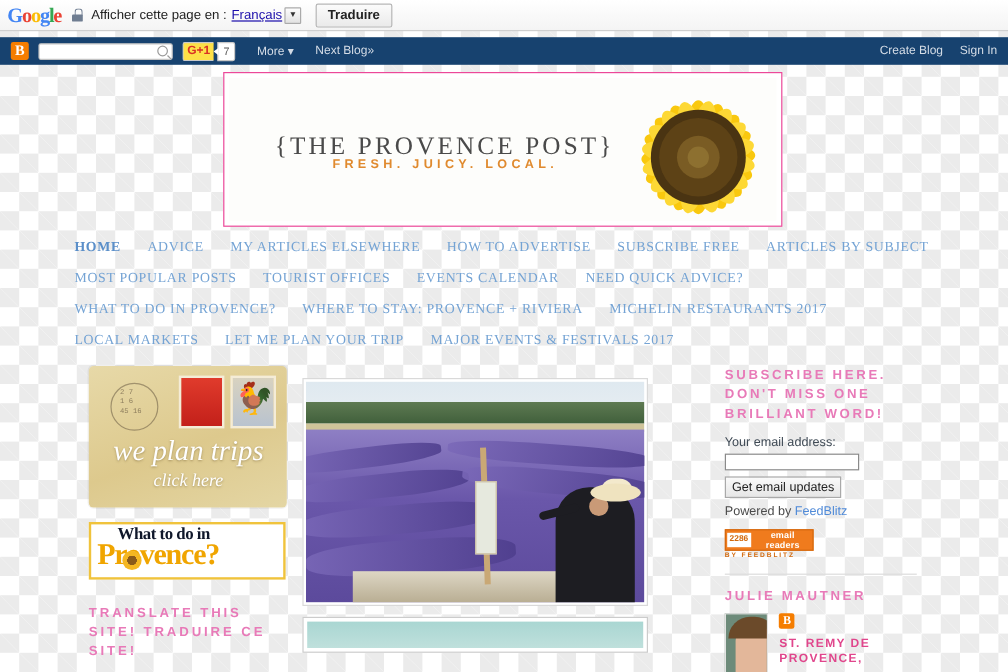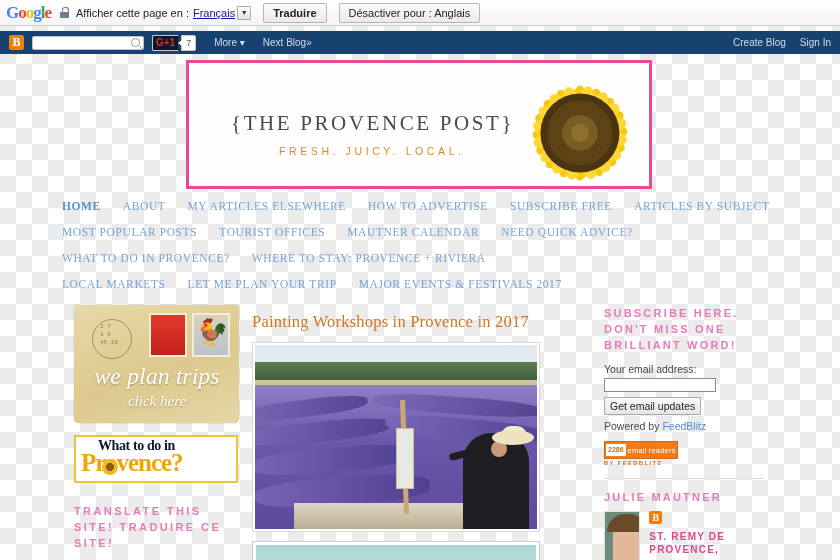--- a/index.html
+++ b/index.html
@@ -64,53 +64,53 @@
     margin-left:8px;width:112px;height:14px;background:#fff;border:1px solid #c3c3c3;border-radius:2px;
     display:flex;align-items:center;padding:0 3px;box-sizing:border-box;
   }
   .b-search input{border:none;outline:none;width:100%;font-size:9px;background:transparent;}
   .b-search .mag{width:7px;height:7px;border:1.2px solid #9a9a9a;border-radius:50%;position:relative;flex:none;}
   .b-search .mag:after{content:"";position:absolute;right:-3px;bottom:-2px;width:3.5px;height:1.2px;background:#9a9a9a;transform:rotate(45deg);}
   .gplus{
     margin-left:8px;display:flex;align-items:center;
   }
   .gplus .g1{
-    background:#0f172a;color:#d93025;font-weight:bold;font-size:10px;
+    background:#fde047;color:#d93025;font-weight:bold;font-size:10px;
     padding:1px 3px;border-radius:2px 0 0 2px;line-height:12px;cursor:pointer;
     border:1px solid #c9c9c9;border-right:none;
   }
   .gplus .cnt{
     background:#fff;color:#555;font-size:9px;padding:1px 4px;border:1px solid #c9c9c9;
     border-radius:0 2px 2px 0;line-height:12px;margin-left:3px;position:relative;cursor:pointer;
   }
   .gplus .cnt:before{
     content:"";position:absolute;left:-4px;top:4px;width:0;height:0;
     border-top:3px solid transparent;border-bottom:3px solid transparent;border-right:4px solid #fff;
   }
   .bnav-link{color:#d4dce6;font-size:10px;margin-left:18px;cursor:pointer;white-space:nowrap;}
   .bnav-right{margin-left:auto;display:flex;align-items:center;}
   .bnav-right .bnav-link{margin-left:14px;}
 
   
   .banner-wrap{
     position:absolute;left:186px;top:60px;width:466px;height:129px;
-    background:#fff;border:3px solid #ec4899;box-sizing:border-box;padding:4px;
+    background:#fff;border:1px solid #ec4899;box-sizing:border-box;padding:4px;
   }
   .banner{
     width:100%;height:100%;background:#fdfdfb;position:relative;overflow:hidden;
   }
   .banner-title{
     position:absolute;left:38px;top:44px;
     font-family:"Liberation Serif",serif;font-size:21px;letter-spacing:2.6px;
     color:#4a4a4a;white-space:nowrap;
   }
   .banner-sub{
-    position:absolute;left:86px;top:78px;
+    position:absolute;left:86px;top:66px;
     font-family:"Liberation Sans",sans-serif;font-size:10.5px;letter-spacing:3.6px;
-    color:#e08a2e;font-weight:normal;white-space:nowrap;
+    color:#e08a2e;font-weight:bold;white-space:nowrap;
   }
   .sunflower{position:absolute;right:-18px;top:-12px;width:178px;height:160px;}
 
   
   .navmenu{position:absolute;left:62px;width:686px;}
   .navrow{display:flex;flex-wrap:nowrap;align-items:baseline;height:26px;}
   .navitem{
     font-family:"Liberation Serif",serif;font-size:11.5px;letter-spacing:.6px;
     color:#74a3d4;margin-right:22px;white-space:nowrap;cursor:pointer;
   }
@@ -198,21 +198,21 @@
     margin-top:5px;display:inline-block;font-size:10.5px;color:#222;
     background:linear-gradient(#fafafa,#e6e6e6);border:1px solid #a9a9a9;padding:2px 5px;cursor:pointer;
   }
   .powered{margin-top:5px;font-size:10.5px;color:#4a4a4a;}
   .powered a{color:#4f8ad8;text-decoration:none;}
   .fb-badge{
     margin-top:9px;width:72px;height:16px;background:#f07b1d;border:1px solid #d4690f;
     display:flex;align-items:center;overflow:hidden;
   }
   .fb-count{background:#fff;color:#d2690d;font-size:7px;font-weight:bold;padding:0 2px;margin:1px 2px 1px 1px;line-height:12px;}
-  .fb-txt{color:#fff;font-size:7.5px;font-weight:normal;letter-spacing:.2px;text-align:center;}
+  .fb-txt{color:#fff;font-size:7.5px;font-weight:bold;letter-spacing:.2px;text-align:center;}
   .fb-sub{width:72px;font-size:5.5px;letter-spacing:1.6px;color:#d2690d;font-weight:bold;margin-top:1px;}
   .hr-dots{margin-top:12px;width:160px;border-top:1px solid #ddd;}
   .author-head{margin-top:12px;font-size:11px;letter-spacing:2.2px;color:#e87ab8;font-weight:bold;}
   .author-row{margin-top:8px;display:flex;}
   .author-photo{
     width:44px;height:52px;overflow:hidden;border:1px solid #e2e2e2;background:#6d8b7a;position:relative;
   }
   .author-photo .skin{position:absolute;left:8px;top:8px;width:30px;height:46px;background:#e3b79a;border-radius:14px 14px 0 0;}
   .author-photo .hair{position:absolute;left:2px;top:2px;width:40px;height:18px;background:#6b4a2a;border-radius:18px 18px 0 0;}
   .author-meta{margin-left:9px;}
@@ -228,21 +228,20 @@
 <div class="gt-bar">
   <div class="g-logo"><span class="g-b">G</span><span class="g-r">o</span><span class="g-y">o</span><span class="g-b">g</span><span class="g-g">l</span><span class="g-r">e</span></div>
   <div class="lock-icon">
       <div class="shackle"></div>
       <div class="body"></div>
     </div>
   <span class="gt-text">Afficher cette page en :</span>
   <span class="gt-lang">Français</span>
   <span class="gt-lang-caret">▼</span>
   <div class="gt-btn primary">Traduire</div>
-  <div class="gt-btn">Désactiver pour : Anglais</div>
 </div>
 
 <div class="bnav">
   <div class="b-logo">B</div>
   <div class="b-search">
     <input type="text" placeholder="" style="">
     <span class="mag"></span>
   </div>
   <div class="gplus">
     <span class="g1">G+1</span>
@@ -285,39 +284,40 @@
       </g>
     </svg>
     <div class="banner-title">{THE PROVENCE POST}</div>
     <div class="banner-sub">FRESH. JUICY. LOCAL.</div>
   </div>
 </div>
 
 <div class="navmenu" style="top:200px">
   <div class="navrow">
     <span class="navitem active">HOME</span>
-    <span class="navitem">ABOUT</span>
+    <span class="navitem">ADVICE</span>
     <span class="navitem">MY ARTICLES ELSEWHERE</span>
     <span class="navitem">HOW TO ADVERTISE</span>
     <span class="navitem">SUBSCRIBE FREE</span>
     <span class="navitem">ARTICLES BY SUBJECT</span>
   </div>
 </div>
 <div class="navmenu" style="top:226px">
   <div class="navrow">
     <span class="navitem">MOST POPULAR POSTS</span>
     <span class="navitem">TOURIST OFFICES</span>
-    <span class="navitem">MAUTNER CALENDAR</span>
+    <span class="navitem">EVENTS CALENDAR</span>
     <span class="navitem">NEED QUICK ADVICE?</span>
   </div>
 </div>
 <div class="navmenu" style="top:252px">
   <div class="navrow">
     <span class="navitem">WHAT TO DO IN PROVENCE?</span>
     <span class="navitem">WHERE TO STAY: PROVENCE + RIVIERA</span>
+    <span class="navitem">MICHELIN RESTAURANTS 2017</span>
   </div>
 </div>
 <div class="navmenu" style="top:278px">
   <div class="navrow">
     <span class="navitem">LOCAL MARKETS</span>
     <span class="navitem">LET ME PLAN YOUR TRIP</span>
     <span class="navitem">MAJOR EVENTS &amp; FESTIVALS 2017</span>
   </div>
 </div>
 
@@ -335,21 +335,20 @@
   <div class="wtd-box">
     <div class="wtd-l1">What to do in</div>
     <div class="wtd-l2">Provence?</div>
     <div class="wtd-sun"></div>
   </div>
 
   <div class="side-head">TRANSLATE THIS SITE! TRADUIRE CE SITE!</div>
 </div>
 
 <div class="col-main">
-  <div class="post-title">Painting Workshops in Provence in 2017</div>
   <div class="post-img">
     <div class="lav">
       <div class="sky"></div>
         <div class="trees"></div>
         <div class="strip"></div>
         <div class="field"></div>
       <div class="row" style="left:-6%;top:30%;width:46%;height:9%;transform:rotate(-7deg)"></div>
       <div class="row" style="left:-4%;top:42%;width:52%;height:11%;transform:rotate(-6deg)"></div>
       <div class="row" style="left:-2%;top:56%;width:58%;height:13%;transform:rotate(-5deg)"></div>
       <div class="row" style="left:0%;top:72%;width:62%;height:15%;transform:rotate(-4deg)"></div>

